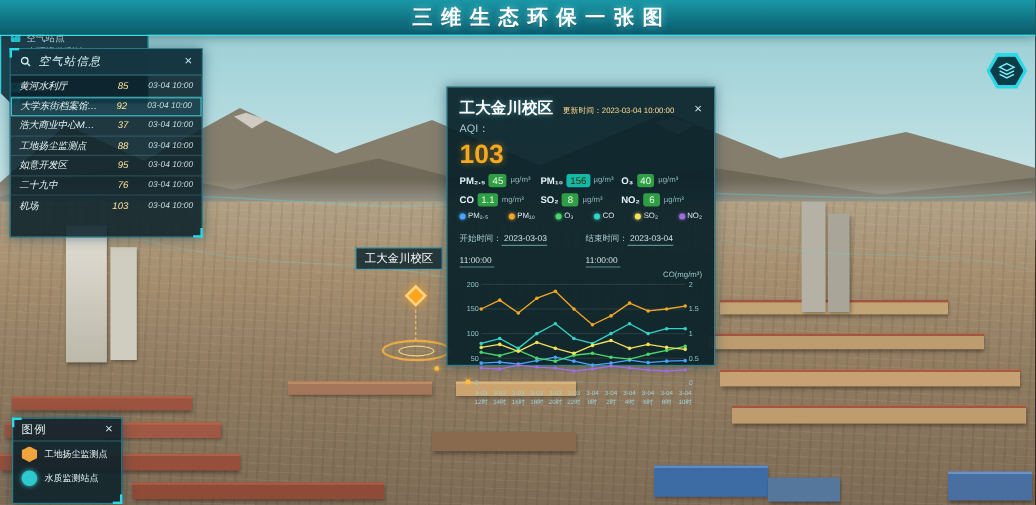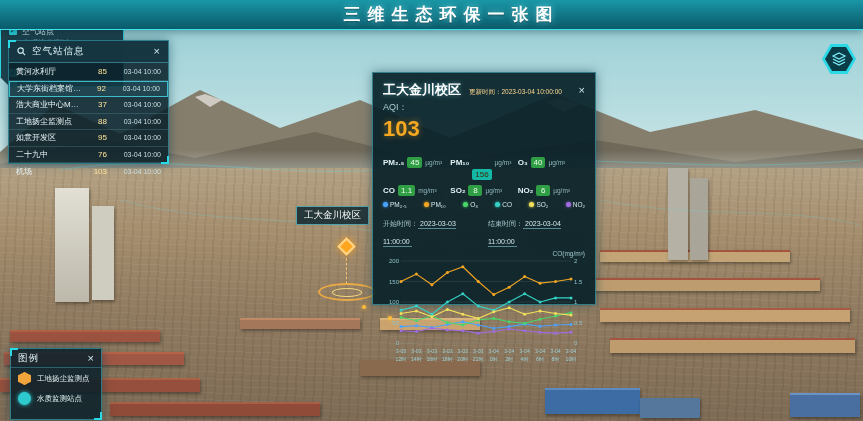--- a/index.html
+++ b/index.html
@@ -32,21 +32,21 @@
     text-shadow:0 0 6px rgba(120,240,255,.8), 0 1px 2px rgba(0,30,40,.8); }
 
   
   .panel { position:absolute; background:rgba(10,33,42,.88); border:1px solid rgba(64,190,205,.55);
     box-shadow:0 0 10px rgba(0,60,80,.5); z-index:20; }
   .corner { position:absolute; width:8px; height:8px; border-color:#2bd9e6; border-style:solid; }
   .c-tl { left:-1px; top:-1px; border-width:2px 0 0 2px; }
   .c-br { right:-1px; bottom:-1px; border-width:0 2px 2px 0; }
 
   
-  .station-panel { left:8px; top:40px; width:161px; height:124px; }
+  .station-panel { left:8px; top:40px; width:161px; height:158px;font-style:italic; }
   .sp-head { height:22px; display:flex; align-items:center; gap:6px; padding:0 8px;
     background:rgba(22,54,66,.95); border-bottom:1px solid rgba(90,200,215,.45); }
   .sp-title { flex:1; color:#dff3f6; font-size:9.5px; letter-spacing:1px; }
   .close-x { color:#cfe9ee; font-size:11px; line-height:1; cursor:pointer; }
   .station-list { padding:1px 0; }
   .station-row { display:flex; align-items:center; height:16.5px; padding:0 7px; gap:4px;
     border-bottom:1px solid rgba(110,190,205,.22); cursor:pointer; }
   .station-row:last-child { border-bottom:none; }
   .station-row.selected { border:1px solid rgba(70,220,235,.8); background:rgba(40,110,130,.25); }
   .st-name { flex:1; color:#e6f3f5; font-size:8px; white-space:nowrap; overflow:hidden; text-overflow:ellipsis; }
@@ -61,21 +61,21 @@
   .pp-update { flex:1; color:#ffd98f; font-size:6.5px; white-space:nowrap; }
   .pp-aqi { margin-top:2px; display:flex; align-items:baseline; gap:4px;flex-direction:column; }
   .pp-aqi-label { color:#a9ccd2; font-size:9px; }
   .pp-aqi-value { color:#f6a821; font-size:22px; font-weight:bold; line-height:1;
     text-shadow:0 0 6px rgba(246,168,33,.5); }
   .pollutant-grid { margin-top:5px; display:grid; grid-template-columns:1fr 1fr 1fr; row-gap:5px; }
   .p-cell { display:flex; align-items:center; gap:3px; }
   .p-name { color:#e2f1f4; font-size:8px; font-weight:bold; white-space:nowrap; }
   .p-badge { font-size:8px; padding:1px 3px; border-radius:2px; min-width:14px; text-align:center; }
   .p-badge.good { background:#2f9e44; color:#eafbe7; }
-  .p-badge.moderate { background:#14b8a6; color:#3b2a00;margin-top:24px; }
+  .p-badge.moderate { background:#14b8a6; color:#3b2a00; }
   .p-unit { color:#8fb6ba; font-size:6.5px; white-space:nowrap; }
   .chart-legend { margin-top:5px; display:flex; justify-content:space-between; }
   .cl-item { display:flex; align-items:center; gap:2px; }
   .cl-dot { width:5px; height:5px; border-radius:50%; box-shadow:0 0 3px currentColor; }
   .cl-label { color:#d7e9ec; font-size:6.5px; }
   .pp-times { margin-top:4px; display:flex; gap:8px; }
   .t-label { color:#a9ccd2; font-size:7px; }
   .t-value { color:#cfe8ee; font-size:7px; border-bottom:1px solid rgba(150,220,230,.55); padding:0 2px 1px; }
   .right-axis-label { text-align:right; color:#9fc6cc; font-size:6.5px; margin-top:2px; }
   .trend-chart { display:block; margin-top:0; }

